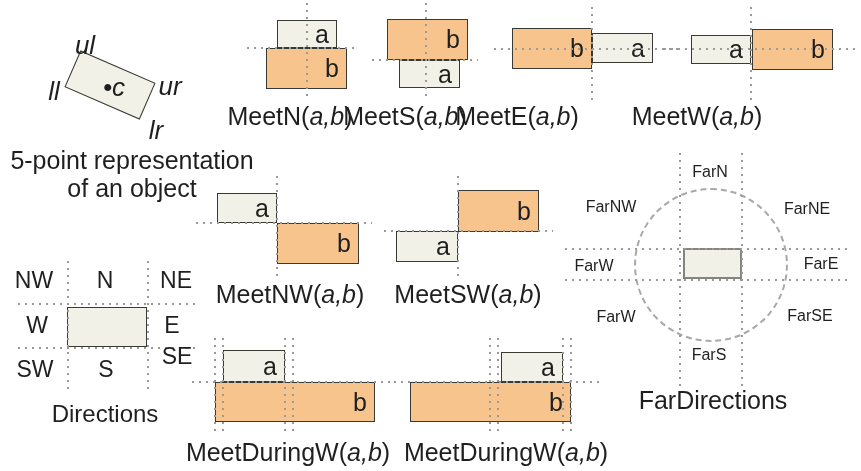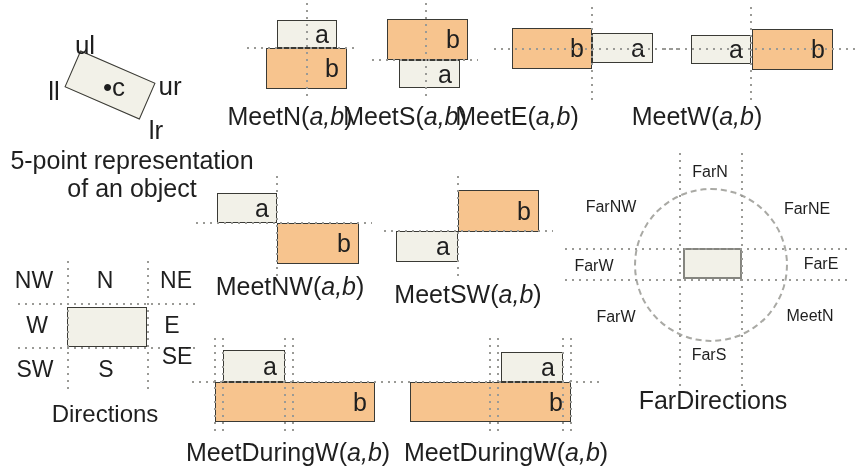--- a/index.html
+++ b/index.html
@@ -16,21 +16,21 @@
          background-image:repeating-linear-gradient(to right, var(--dotted-line,#9a9a96) 0 2px, transparent 2px 7px); }
   .dlv { position:absolute; width:2px; z-index:4;
          background-image:repeating-linear-gradient(to bottom, var(--dotted-line,#9a9a96) 0 2px, transparent 2px 7px); }
 
   .cap { position:absolute; transform:translateX(-50%); font-size:25px; line-height:1;
          white-space:nowrap; z-index:6; }
   .cap i { font-style:italic; }
   .lbl { position:absolute; transform:translate(-50%,-50%); font-size:16px; line-height:1;
          white-space:nowrap; z-index:6; }
   .lbl.dir { font-size:23px; }
-  .lbl.fp  { font-size:26px; }
+  .lbl.fp  { font-size:26px;font-style:italic; }
 
   .rotrect { position:absolute; left:69px; top:65px; width:80px; height:38px;
              background:var(--box-a-fill,#f2f1e8); border:1.5px solid var(--box-border,#3a3a35);
              transform:rotate(23.5deg); z-index:1; }
   .circle { position:absolute; left:634px; top:188px; width:154px; height:154px;
             border:2px dashed var(--dashed-circle,#a9a9a4); border-radius:50%;
             box-sizing:border-box; z-index:0; }
   .far-rect { border:2px solid var(--far-box-border,#85857f); }
 </style>
 </head>
@@ -116,21 +116,21 @@
 
   <div>
     <div class="box box-a" style="left:217px;top:193px;width:60px;height:30px">
         <span>a</span>
       </div>
     <div class="box box-b" style="left:277px;top:223px;width:82px;height:41px">
         <span>b</span>
       </div>
     <div class="dlv" style="left:276px;top:176px;height:105px"></div>
     <div class="dlh" style="left:196px;top:222px;width:176px"></div>
-    <div class="cap" style="left:290px;top:274px"><span>MeetNW(</span><i>a,b</i><span>)</span></div>
+    <div class="cap" style="left:290px;top:282px"><span>MeetNW(</span><i>a,b</i><span>)</span></div>
   </div>
 
   <div>
     <div class="box box-a" style="left:396px;top:231px;width:62px;height:31px">
         <span>a</span>
       </div>
     <div class="box box-b" style="left:458px;top:190px;width:81px;height:42px">
         <span>b</span>
       </div>
     <div class="dlv" style="left:457px;top:176px;height:105px"></div>
@@ -174,18 +174,18 @@
     <div class="dlv" style="left:741px;top:153px;height:233px"></div>
     <div class="dlh" style="left:565px;top:248px;width:284px"></div>
     <div class="dlh" style="left:565px;top:279px;width:284px"></div>
     <div class="box box-a far-rect" style="left:683px;top:248px;width:59px;height:31px"></div>
     <div class="lbl" style="left:710px;top:172px">FarN</div>
     <div class="lbl" style="left:611px;top:207px">FarNW</div>
     <div class="lbl" style="left:807px;top:209px">FarNE</div>
     <div class="lbl" style="left:594px;top:266px">FarW</div>
     <div class="lbl" style="left:821px;top:264px">FarE</div>
     <div class="lbl" style="left:616px;top:317px">FarW</div>
-    <div class="lbl" style="left:810px;top:316px">MeetN</div>
+    <div class="lbl" style="left:810px;top:316px">FarSE</div>
     <div class="lbl" style="left:709px;top:355px">FarS</div>
     <div class="cap" style="left:713px;top:388px">FarDirections</div>
   </div>
 
 </div>
 
 </body></html>

